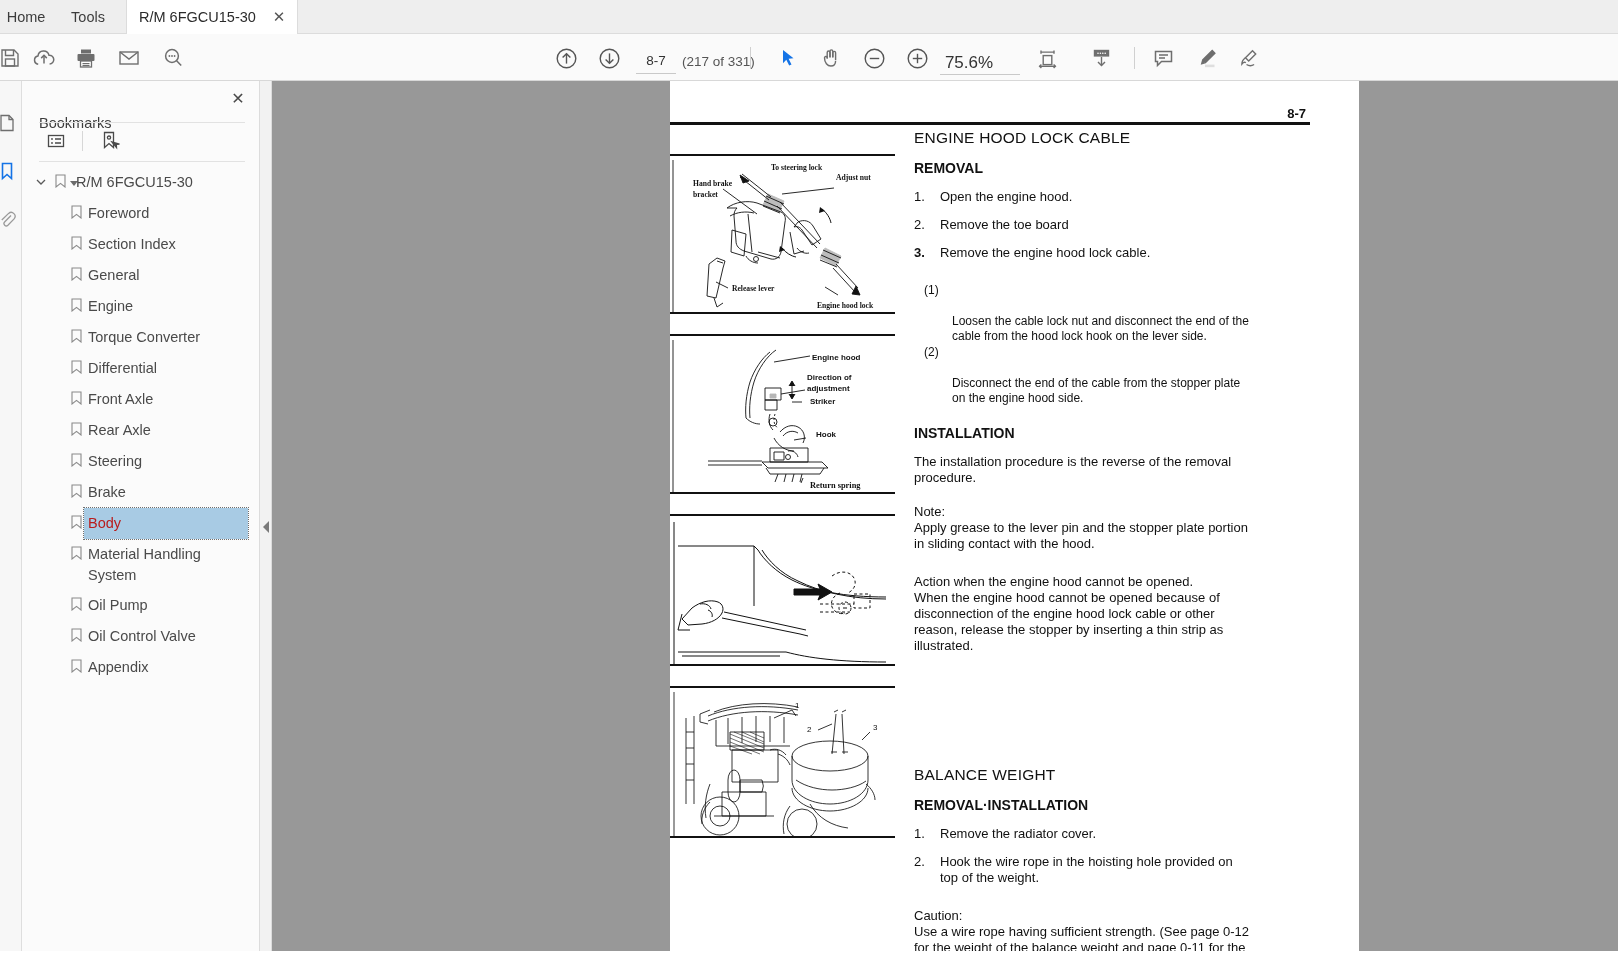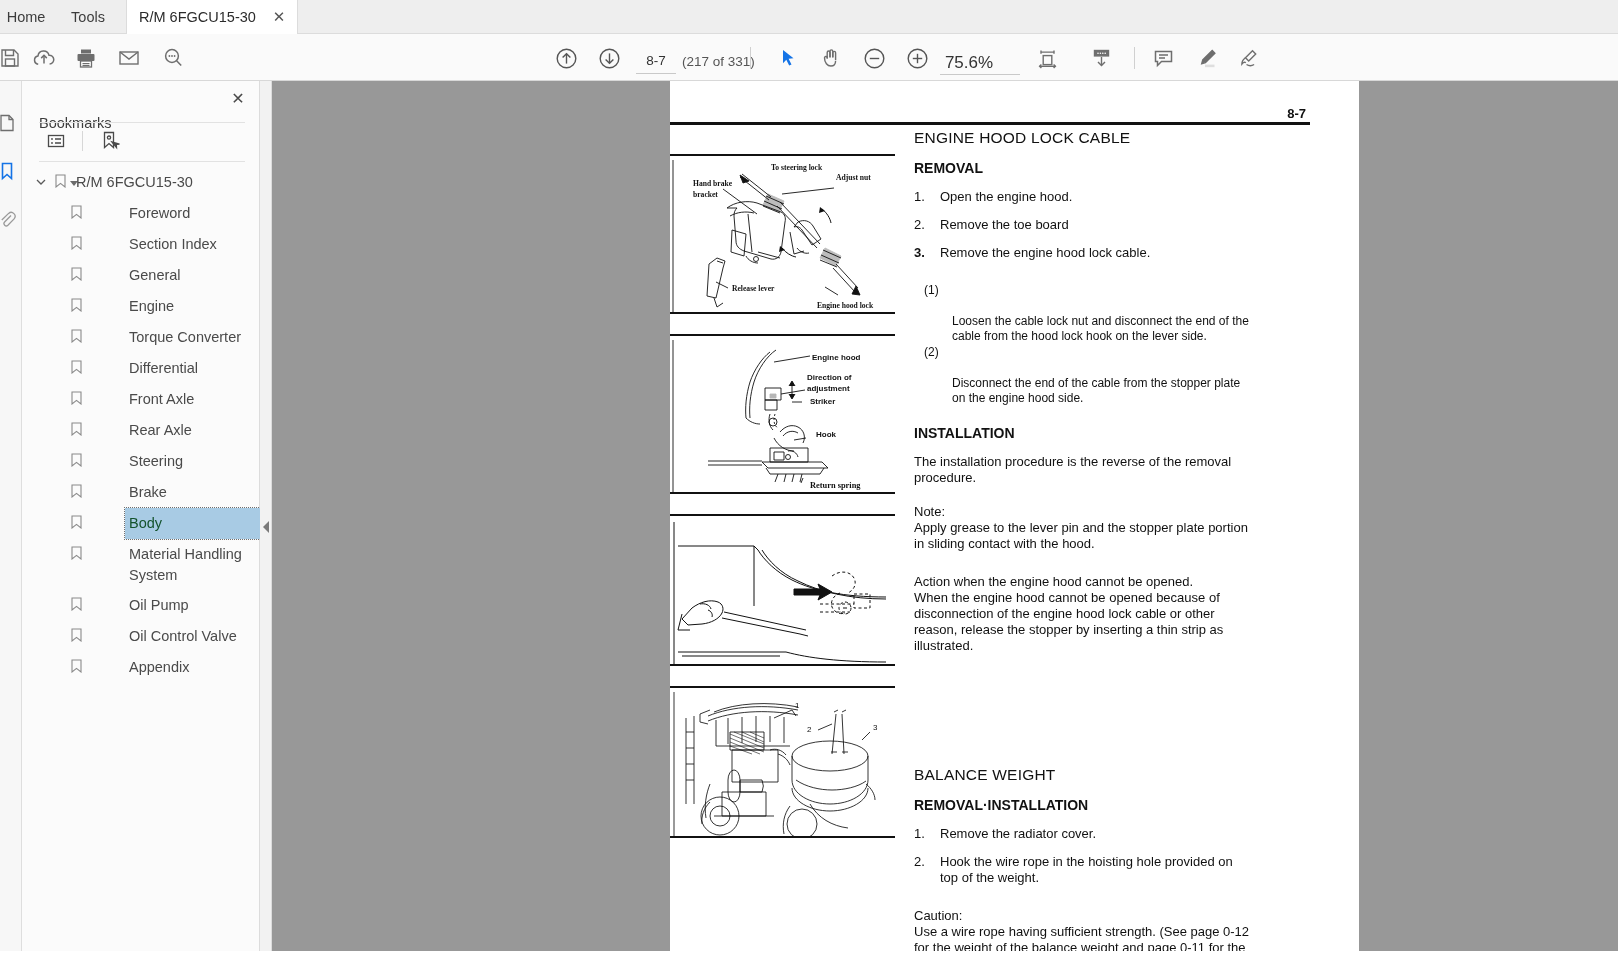--- a/index.html
+++ b/index.html
@@ -146,24 +146,24 @@
   .bnode .blabel {
     font-size: 14.5px; color: #4a4a4a;
     line-height: 20.5px;
     padding: 5px 4px 5px 4px;
     display: inline-block;
     max-width: 168px;
   }
   .bnode.root   .bmk { left: 33px; }
   .bnode.root   .blabel { margin-left: 50px; }
   .bnode.child  .bmk { left: 49px; }
-  .bnode.child  .blabel { margin-left: 103px; }
+  .bnode.child  .blabel { margin-left: 62px; }
   .bnode.selected .blabel {
     background: #a8cbe4;
-    color: #14532d;
+    color: #b91c1c;
     outline: 1px dotted #6f6f6f;
     width: 164px;
   }
 
   
   .splitter {
     position: absolute; left: 260px; top: 81px; width: 12px; height: 882px;
     background: #f2f2f2; border-right: 1px solid #dcdcdc;
   }
   .split-arrow {

